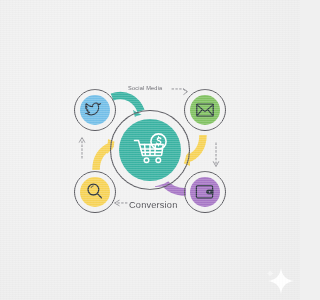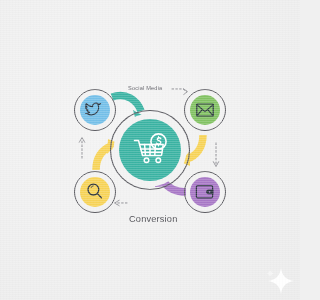--- a/index.html
+++ b/index.html
@@ -45,21 +45,21 @@
     letter-spacing: .2px;
   }
   .label-social {
     left: 128px;
     top: 85px;
     font-size: 5.6px;
     color: #63636a;
   }
   .label-conversion {
     left: 129px;
-    top: 214px;
+    top: 200px;
     font-size: 9.2px;
     color: #4b4b51;
   }
 </style>
 </head>
 <body>
 
 <div id="stage">
 
   <svg class="svg-layer" viewBox="0 0 300 300">

